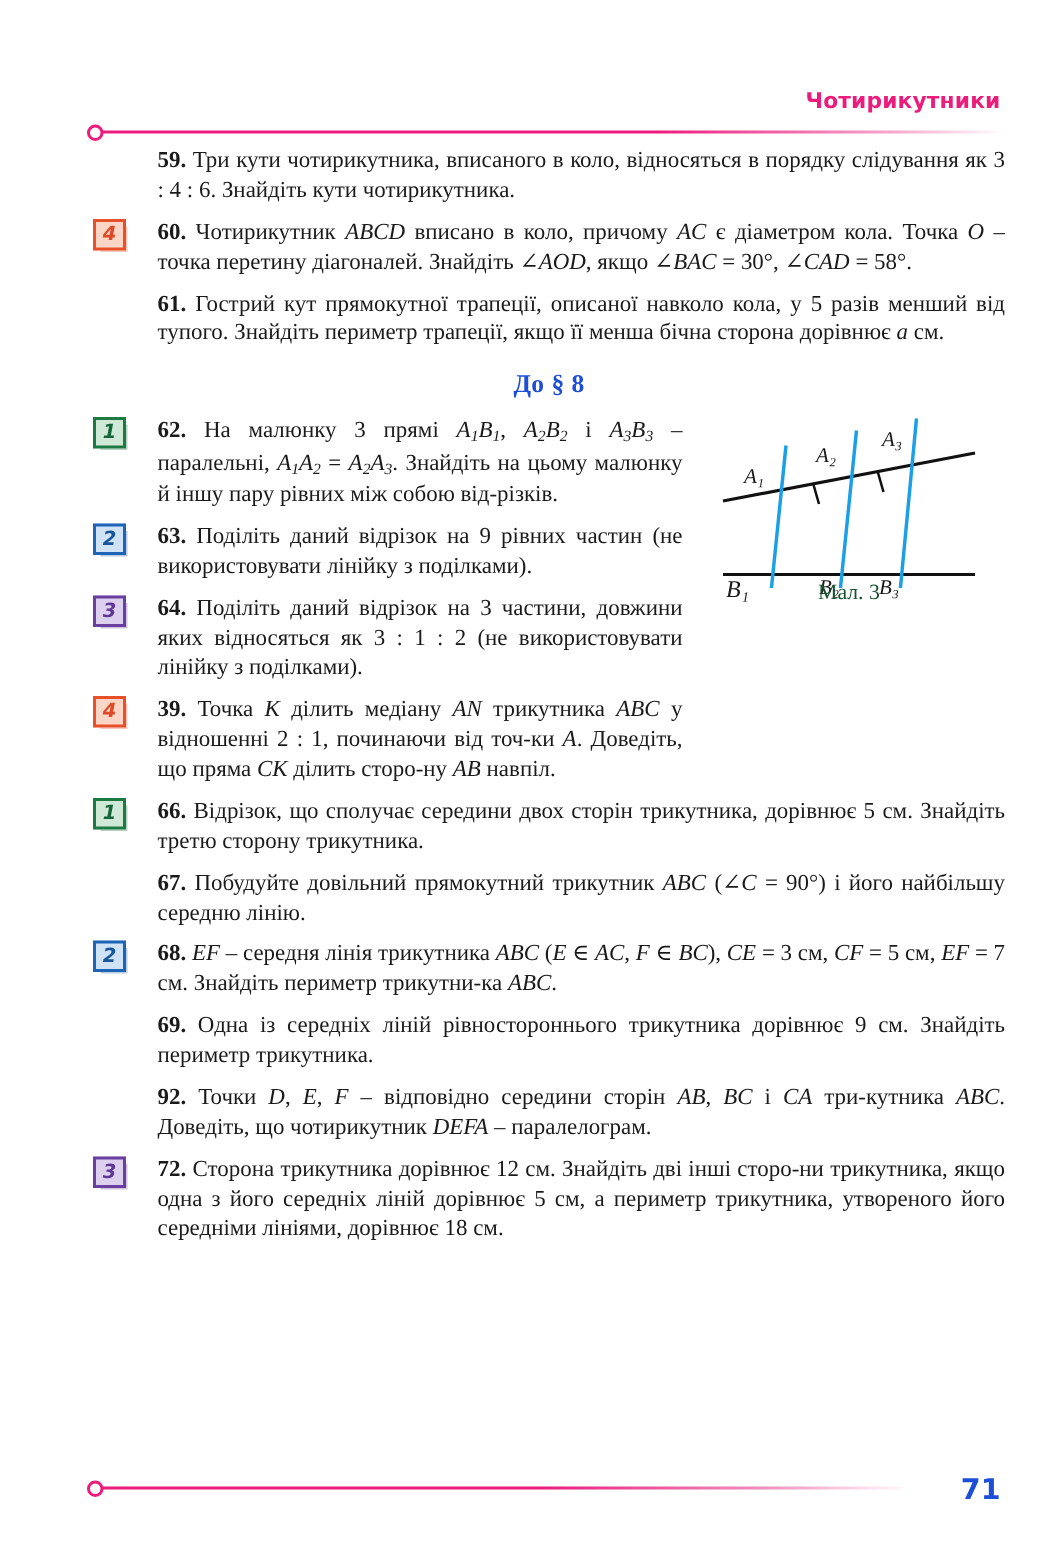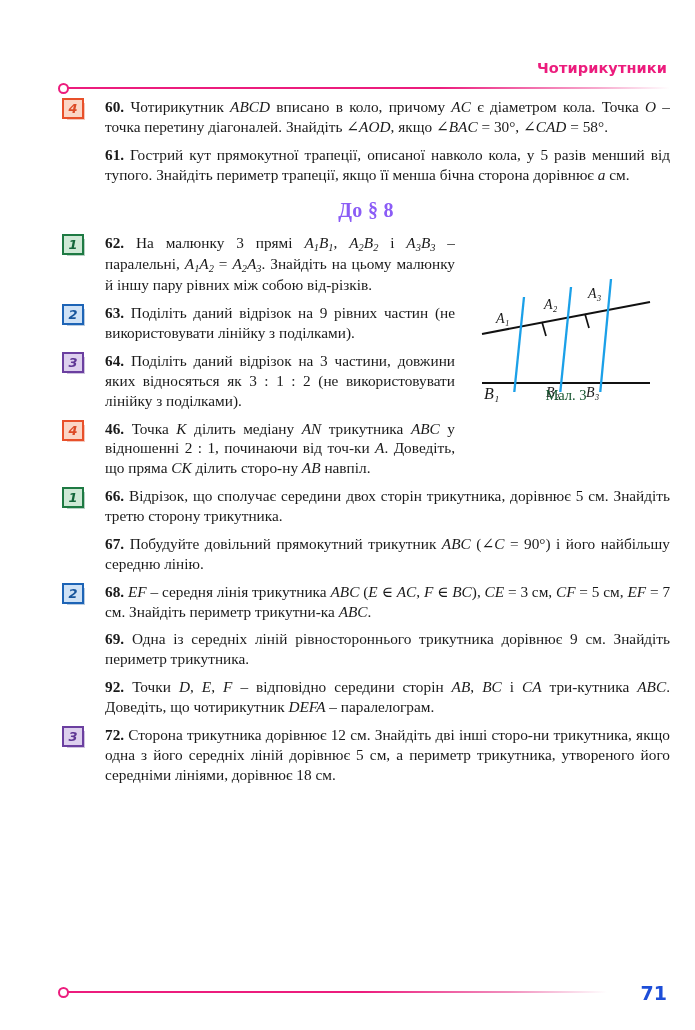--- a/index.html
+++ b/index.html
@@ -131,23 +131,23 @@
     z-index: -1;
   }
   .badge.lvl1 { border-color: #1e7a43; color: #14663a; background: #cfe9d6; }
   .badge.lvl2 { border-color: #1d64b6; color: #17559c; background: #cfe2f6; }
   .badge.lvl3 { border-color: #6b3fa0; color: #5f3795; background: #ddd0ee; }
   .badge.lvl4 { border-color: #e8502a; color: #dc4a26; background: #fbd6c6; }
 
   
   .section-head {
     text-align: center;
-    font-size: 20px;
-    font-weight: bold;
-    color: #8b5cf6;
+    font-size: 17px;
+    font-weight: bold;
+    color: #1d4ed8;
     margin: 14px 0 11px 0;
     letter-spacing: .3px;
   }
 
   
   .m { font-style: italic; font-family: "Liberation Serif", "DejaVu Serif", serif; }
   sub {
     font-size: .68em;
     vertical-align: -0.28em;
     font-style: italic;
@@ -202,20 +202,24 @@
     <div style="position:absolute;left:66px;top:70px;font-size:14px;font-style:italic;">A₂</div>
     <div style="position:absolute;left:110px;top:59px;font-size:14px;font-style:italic;">A₃</div>
     <div style="position:absolute;left:6px;top:158px;font-size:16px;font-style:italic;">B₁</div>
     <div style="position:absolute;left:68px;top:158px;font-size:14px;font-style:italic;">B₂</div>
     <div style="position:absolute;left:108px;top:158px;font-size:14px;font-style:italic;">B₃</div>
     <div class="caption">Мал. 3</div>
   </div>
 
   <div class="content">
 
+    <p class="exercise">
+      <span class="num">59.</span>
+      <span>Три кути чотирикутника, вписаного в коло, відносяться в порядку слідування як 3 : 4 : 6. Знайдіть кути чотирикутника.</span>
+    </p>
 
     <p class="exercise">
       <span class="badge lvl4">4</span>
       <span class="num">60.</span>
       <span>Чотирикутник <span class="m">ABCD</span> вписано в коло, причому <span class="m">AC</span> є діаметром кола. Точка <span class="m">O</span> – точка перетину діагоналей. Знайдіть <span class="op">∠</span><span class="m">AOD</span>, якщо <span class="op">∠</span><span class="m">BAC</span> = 30°, <span class="op">∠</span><span class="m">CAD</span> = 58°.</span>
     </p>
 
     <p class="exercise">
       <span class="num">61.</span>
       <span>Гострий кут прямокутної трапеції, описаної навколо кола, у 5 разів менший від тупого. Знайдіть периметр трапеції, якщо її менша бічна сторона дорівнює <span class="m">a</span> см.</span>
@@ -236,21 +240,21 @@
     </p>
 
     <p class="exercise narrow">
       <span class="badge lvl3">3</span>
       <span class="num">64.</span>
       <span>Поділіть даний відрізок на 3 частини, довжини яких відносяться як 3 : 1 : 2 (не використовувати лінійку з поділками).</span>
     </p>
 
     <p class="exercise narrow">
       <span class="badge lvl4">4</span>
-      <span class="num">46.</span>
+      <span class="num">39.</span>
       <span>Точка <span class="m">K</span> ділить медіану <span class="m">AN</span> трикутника <span class="m">ABC</span> у відношенні 2 : 1, починаючи від точ‑ки <span class="m">A</span>. Доведіть, що пряма <span class="m">CK</span> ділить сторо‑ну <span class="m">AB</span> навпіл.</span>
     </p>
 
 
     <p class="exercise">
       <span class="badge lvl1">1</span>
       <span class="num">66.</span>
       <span>Відрізок, що сполучає середини двох сторін трикутника, дорівнює 5 см. Знайдіть третю сторону трикутника.</span>
     </p>
 

